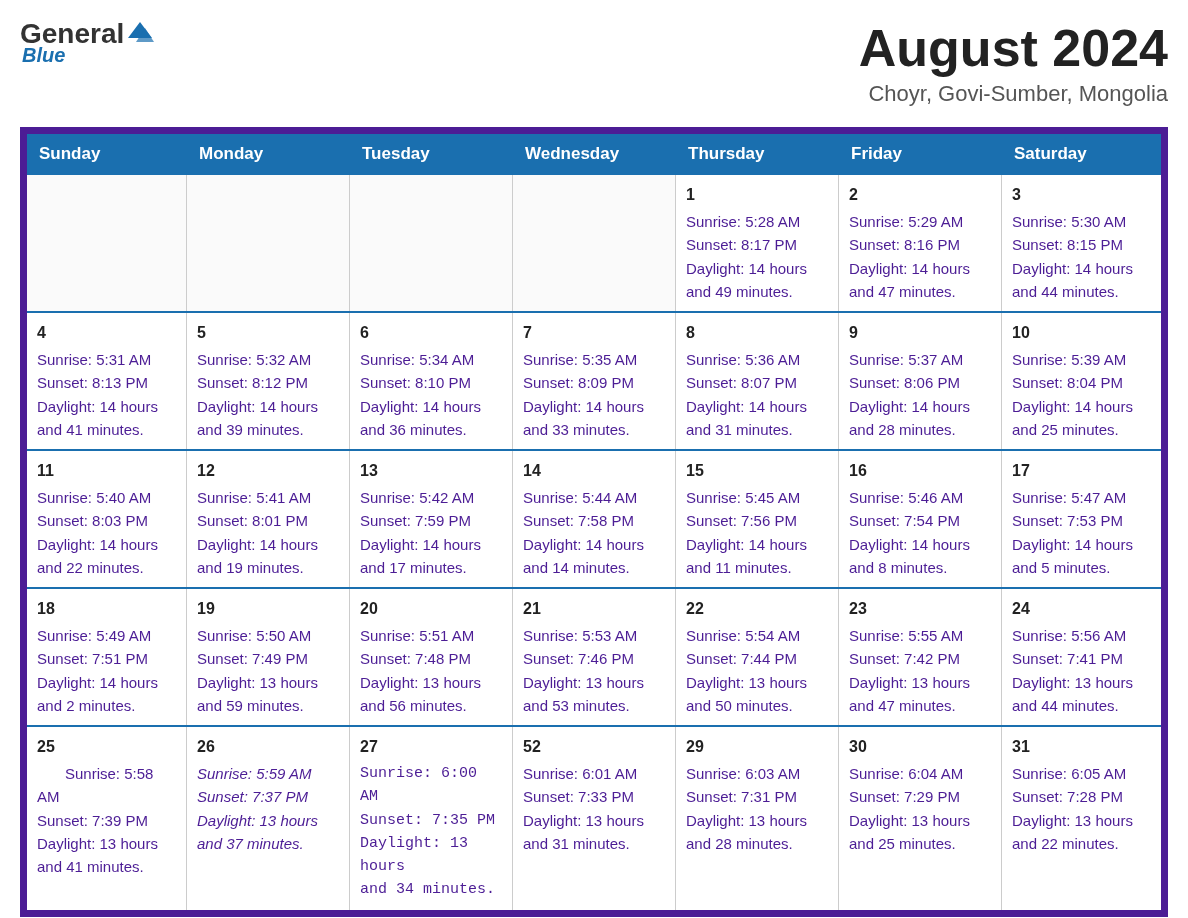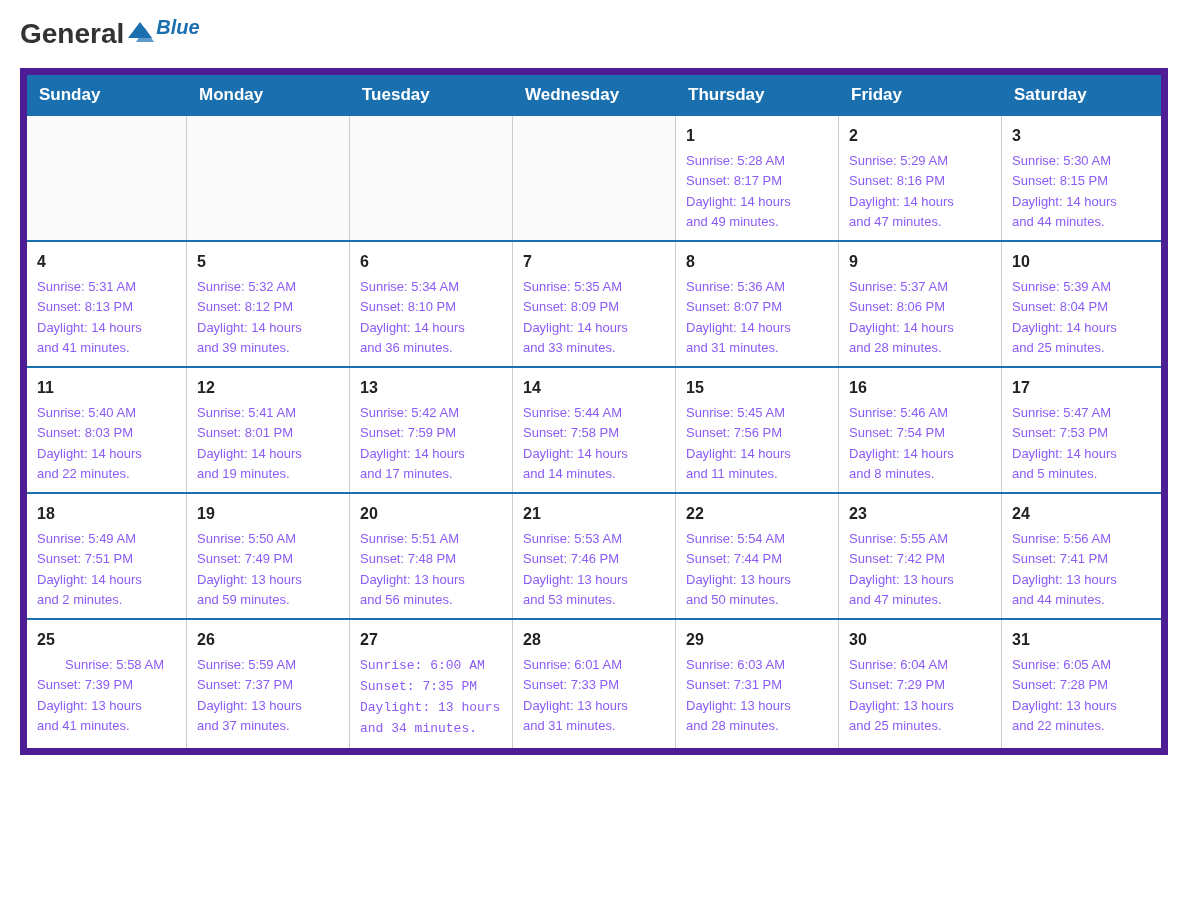--- a/index.html
+++ b/index.html
@@ -12,21 +12,21 @@
       min-height: 918px;
     }
     .header {
       display: flex;
       justify-content: space-between;
       align-items: flex-start;
       margin-bottom: 20px;
     }
     .logo {
       display: flex;
-      flex-direction: row;
+      flex-direction: column;
       align-items: flex-start;
     }
     .logo-text {
       font-size: 28px;
       font-weight: bold;
       color: #333;
       line-height: 1;
     }
     .logo-blue-line {
       color: #1a6faf;
@@ -78,42 +78,46 @@
       background: #fafafa;
     }
     .day-number {
       font-size: 16px;
       font-weight: bold;
       color: #222;
       display: block;
       margin-bottom: 3px;
     }
     .day-info {
-      font-size: 13px;
-      color: #8b5cf6;
+      font-size: 15px;
+      color: #4c1d95;
       line-height: 1.55;
     }
     .row-separator td {
       border-top: 2px solid #1a6faf;
     }
   </style>
 </head>
 <body>
 
 <div class="header">
   <div class="logo">
     <div style="display:flex; align-items:center;">
       <span class="logo-text">General</span>
       <svg width="28" height="28" viewBox="0 0 28 28" style="margin-left:2px; margin-top:-4px;">
         <polygon points="14,4 26,20 2,20" fill="#1a6faf"></polygon>
         <polygon points="19,10 28,24 10,24" fill="#1a6faf" opacity="0.7"></polygon>
       </svg>
     </div>
     <div class="logo-blue-line">Blue</div>
   </div>
+  <div class="title-section">
+    <div class="month-title">August 2024</div>
+    <div class="subtitle">Choyr, Govi-Sumber, Mongolia</div>
+  </div>
 </div>
 
 <table class="calendar">
   <thead>
     <tr>
     <th>Sunday</th>
         <th>Monday</th>
         <th>Tuesday</th>
         <th>Wednesday</th>
         <th>Thursday</th>
@@ -228,29 +232,29 @@
         <td><span class="day-number">24</span><span class="day-info" style="white-space: pre-line;">Sunrise: 5:56 AM
 Sunset: 7:41 PM
 Daylight: 13 hours
 and 44 minutes.</span></td>
       </tr>
       <tr class="row-separator">
         <td><span class="day-number">25</span><span class="day-info" style="white-space: pre-line; margin-left: 28px;">Sunrise: 5:58 AM
 Sunset: 7:39 PM
 Daylight: 13 hours
 and 41 minutes.</span></td>
-        <td><span class="day-number">26</span><span class="day-info" style="white-space: pre-line;">Sunrise: 5:59 AM
+        <td><span class="day-number">26</span><span class="day-info" style="white-space: pre-line; font-style: italic;">Sunrise: 5:59 AM
 Sunset: 7:37 PM
 Daylight: 13 hours
 and 37 minutes.</span></td>
         <td><span class="day-number">27</span><span class="day-info" style="white-space: pre-line; font-family: Liberation Mono, monospace;">Sunrise: 6:00 AM
 Sunset: 7:35 PM
 Daylight: 13 hours
 and 34 minutes.</span></td>
-        <td><span class="day-number">28</span><span class="day-info" style="white-space: pre-line;">Sunrise: 6:01 AM
+        <td><span class="day-number">52</span><span class="day-info" style="white-space: pre-line;">Sunrise: 6:01 AM
 Sunset: 7:33 PM
 Daylight: 13 hours
 and 31 minutes.</span></td>
         <td><span class="day-number">29</span><span class="day-info" style="white-space: pre-line;">Sunrise: 6:03 AM
 Sunset: 7:31 PM
 Daylight: 13 hours
 and 28 minutes.</span></td>
         <td><span class="day-number">30</span><span class="day-info" style="white-space: pre-line;">Sunrise: 6:04 AM
 Sunset: 7:29 PM
 Daylight: 13 hours

